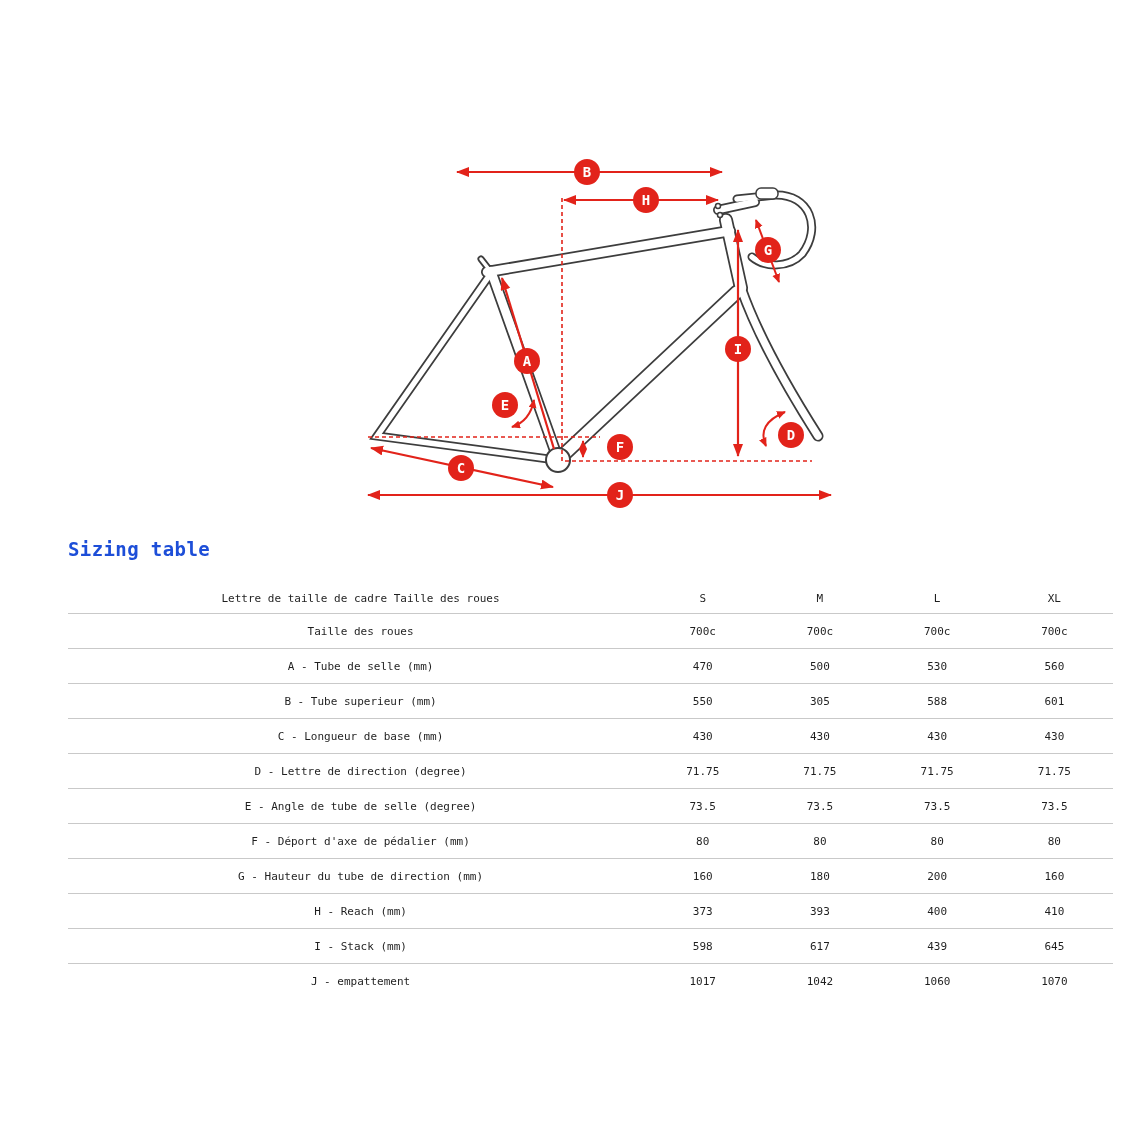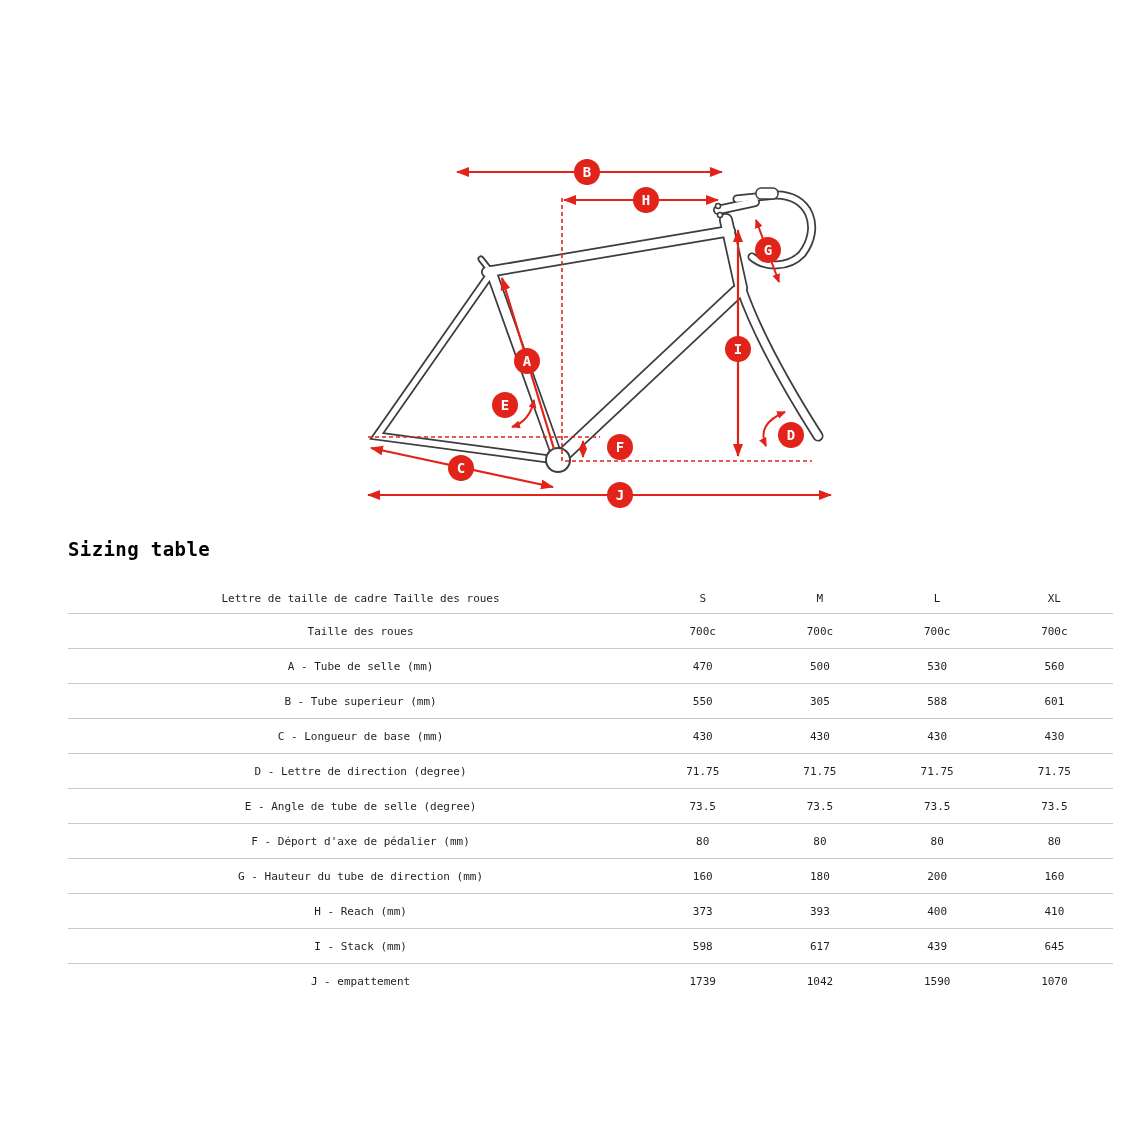--- a/index.html
+++ b/index.html
@@ -1,20 +1,20 @@
 <!DOCTYPE html>
 <html><head>
 <meta charset="utf-8">
 <style>
   html,body{margin:0;padding:0;background:#ffffff;}
   body{width:1146px;height:1146px;overflow:hidden;
        font-family:"DejaVu Sans Mono", monospace;color:#1f1f1f;}
   .diagram-wrap{width:1146px;height:530px;}
   .page-title{margin:8px 0 0 68px;font-size:19px;font-weight:bold;
-              letter-spacing:0.4px;color:#000000;
+              letter-spacing:0.4px;color:#1d4ed8;
               font-family:"DejaVu Sans Mono", monospace;}
   table.sizing{border-collapse:collapse;table-layout:fixed;
                width:1045px;margin:24px 0 0 68px;
                font-size:11px;line-height:1;color:#1f1f1f;}
   table.sizing th, table.sizing td{font-weight:normal;border-bottom:1px solid #c9c9c9;
                height:34px;padding:0;white-space:nowrap;overflow:hidden;}
   table.sizing th.lbl, table.sizing td.lbl{text-align:center;padding-left:9px;}
   table.sizing th.val, table.sizing td.val{text-align:center;}
   table.sizing thead th{height:29px;}
   table.sizing tr.last td{border-bottom:none;}
@@ -211,19 +211,19 @@
     </tr>
     <tr>
       <td class="lbl">I - Stack (mm)</td>
       <td class="val">598</td>
       <td class="val">617</td>
       <td class="val">439</td>
       <td class="val">645</td>
     </tr>
     <tr class="last">
       <td class="lbl">J - empattement</td>
-      <td class="val">1739</td>
+      <td class="val">1017</td>
       <td class="val">1042</td>
-      <td class="val">1590</td>
+      <td class="val">1060</td>
       <td class="val">1070</td>
     </tr>
   </tbody>
 </table>
 
 </body></html>

